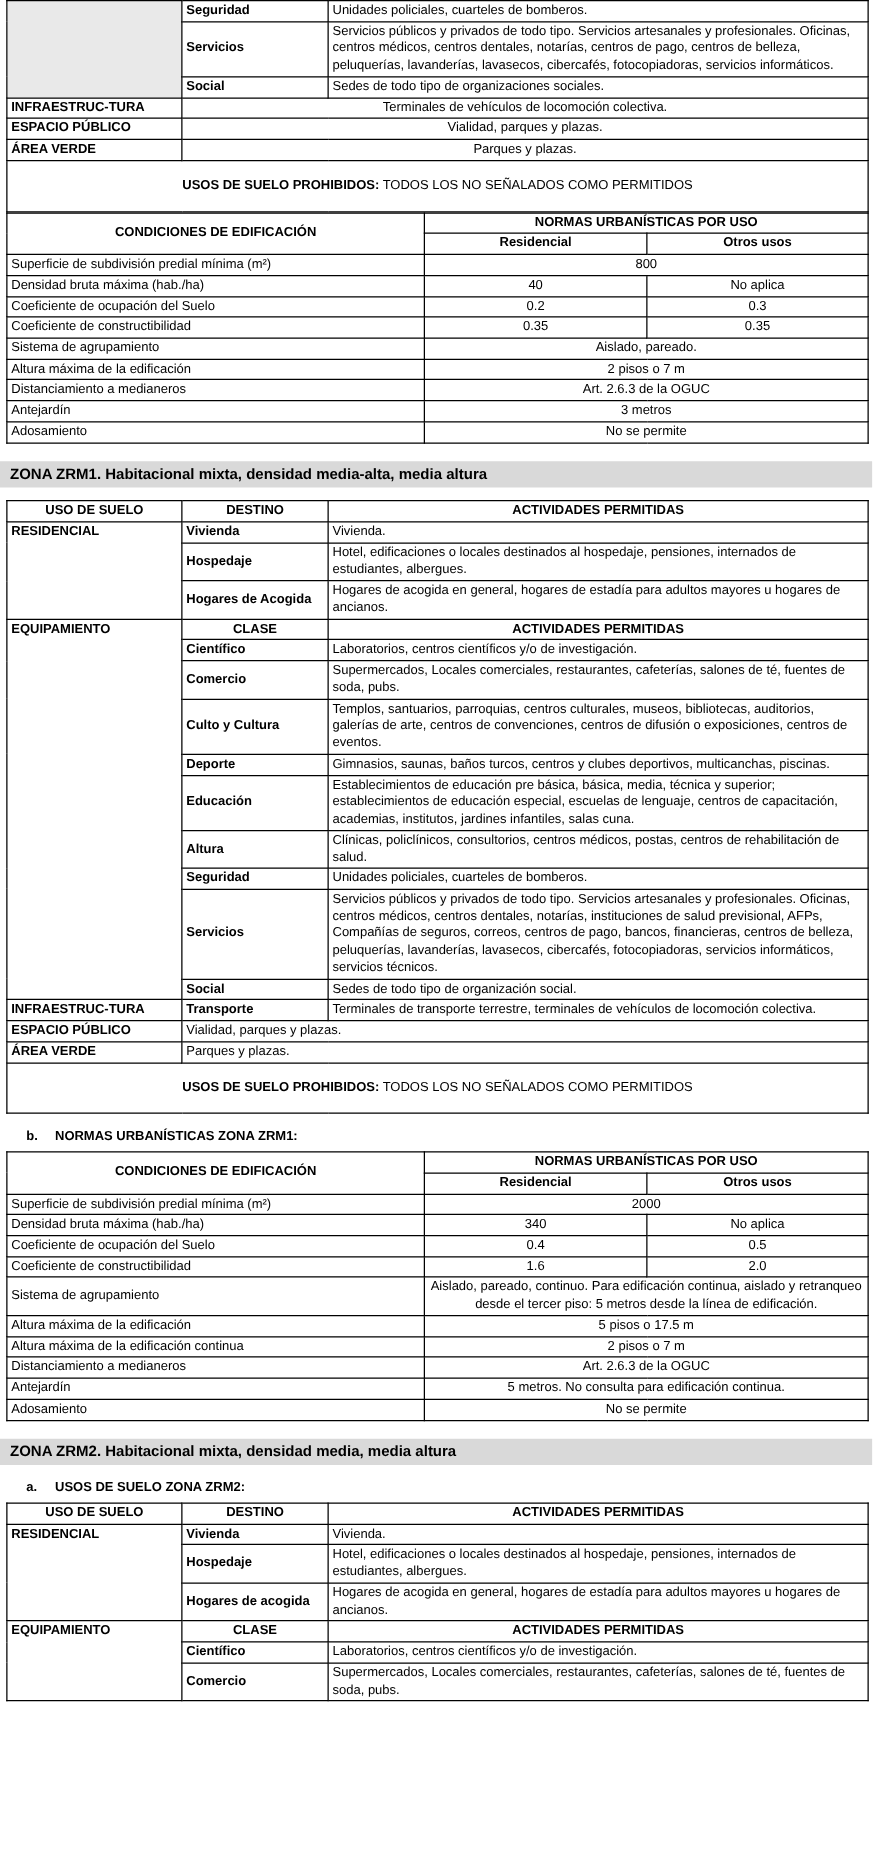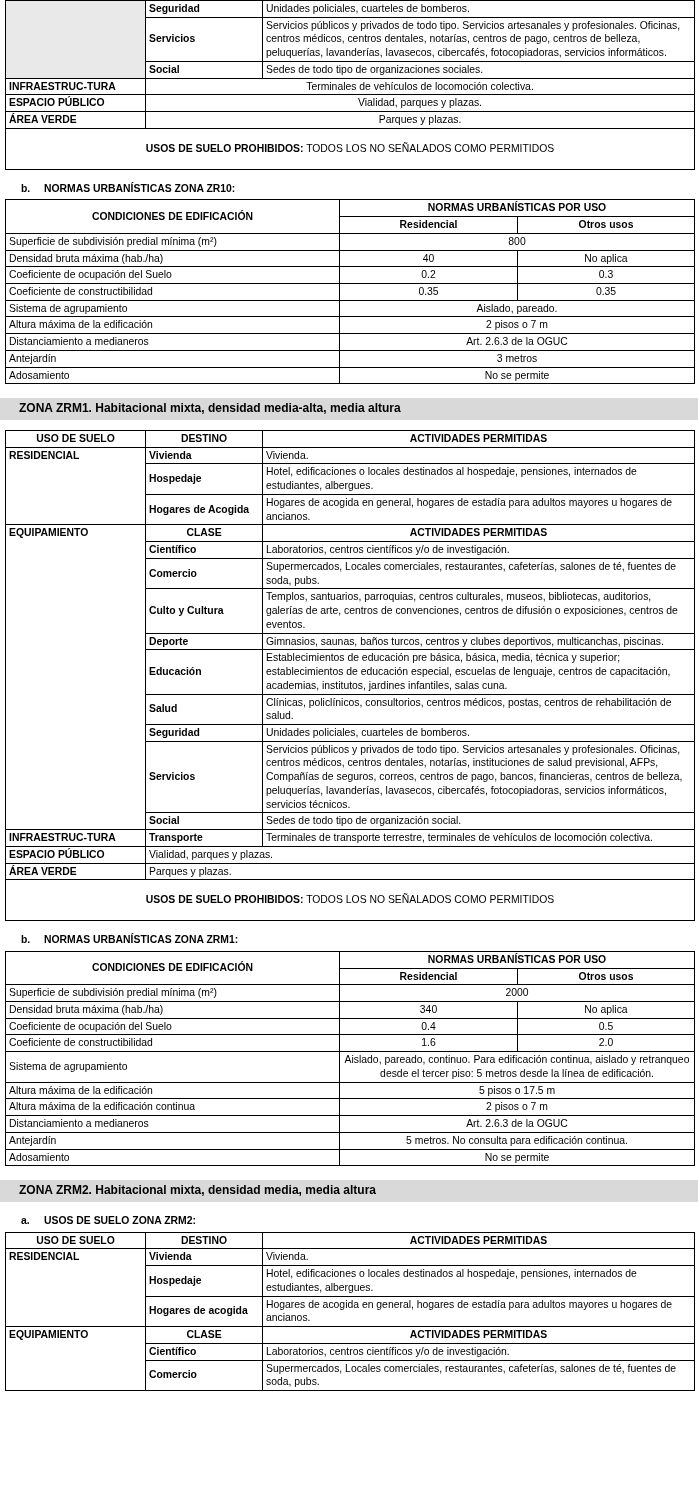--- a/index.html
+++ b/index.html
@@ -12,21 +12,21 @@
   td{border:1px solid #000;padding:1px 3px;vertical-align:middle;overflow:hidden;word-wrap:break-word;}
   .b{font-weight:bold;text-align:right;}
   .ctr{text-align:center;}
   .lbl{font-weight:bold;vertical-align:top;}
   .destino{font-weight:bold;}
   .hdr{font-weight:bold;text-align:center;}
   .empty-cont{background:#e9e9e9;}
   .prohib-cell{text-align:center;padding:13px 4px;}
   .zone-heading{
     background:#d9d9d9;font-weight:bold;font-size:12px;line-height:1.3;
-    padding:3px 19px;margin:14px 0 10px 0;
+    padding:3px 8px;margin:14px 0 10px 0;
   }
   .section-label{font-weight:bold;margin:12px 0 4px 21px;}
   .section-label .pfx{display:inline-block;width:23px;}
   .uses-c1{width:140px;} .uses-c2{width:117px;}
   .norm-c1{width:334px;} .norm-c2{width:178px;}
 </style>
 </head>
 <body>
 
 <div class="page">
@@ -65,23 +65,20 @@
     </tr>
     <tr>
       <td colspan="3" class="prohib-cell">
         <span class="b">USOS DE SUELO PROHIBIDOS:</span>
         <span>TODOS LOS NO SEÑALADOS COMO PERMITIDOS</span>
       </td>
     </tr>
   </tbody>
     </table>
 
-  <div class="section-label">
-    <span class="pfx">b.</span><span>NORMAS URBANÍSTICAS ZONA ZR10:</span>
-  </div>
 
   <table>
     <colgroup>
         <col class="norm-c1">
         <col class="norm-c2">
         <col>
       </colgroup>
     <tbody>
         <tr>
       <td rowspan="2" class="hdr">CONDICIONES DE EDIFICACIÓN</td>
@@ -180,21 +177,21 @@
     </tr>
     <tr>
       <td class="destino">Deporte</td>
       <td>Gimnasios, saunas, baños turcos, centros y clubes deportivos, multicanchas, piscinas.</td>
     </tr>
     <tr>
       <td class="destino">Educación</td>
       <td>Establecimientos de educación pre básica, básica, media, técnica y superior; establecimientos de educación especial, escuelas de lenguaje, centros de capacitación, academias, institutos, jardines infantiles, salas cuna.</td>
     </tr>
     <tr>
-      <td class="destino">Salud</td>
+      <td class="destino">Altura</td>
       <td>Clínicas, policlínicos, consultorios, centros médicos, postas, centros de rehabilitación de salud.</td>
     </tr>
     <tr>
       <td class="destino">Seguridad</td>
       <td>Unidades policiales, cuarteles de bomberos.</td>
     </tr>
     <tr>
       <td class="destino">Servicios</td>
       <td>Servicios públicos y privados de todo tipo. Servicios artesanales y profesionales. Oficinas, centros médicos, centros dentales, notarías, instituciones de salud previsional, AFPs, Compañías de seguros, correos, centros de pago, bancos, financieras, centros de belleza, peluquerías, lavanderías, lavasecos, cibercafés, fotocopiadoras, servicios informáticos, servicios técnicos.</td>
     </tr>

